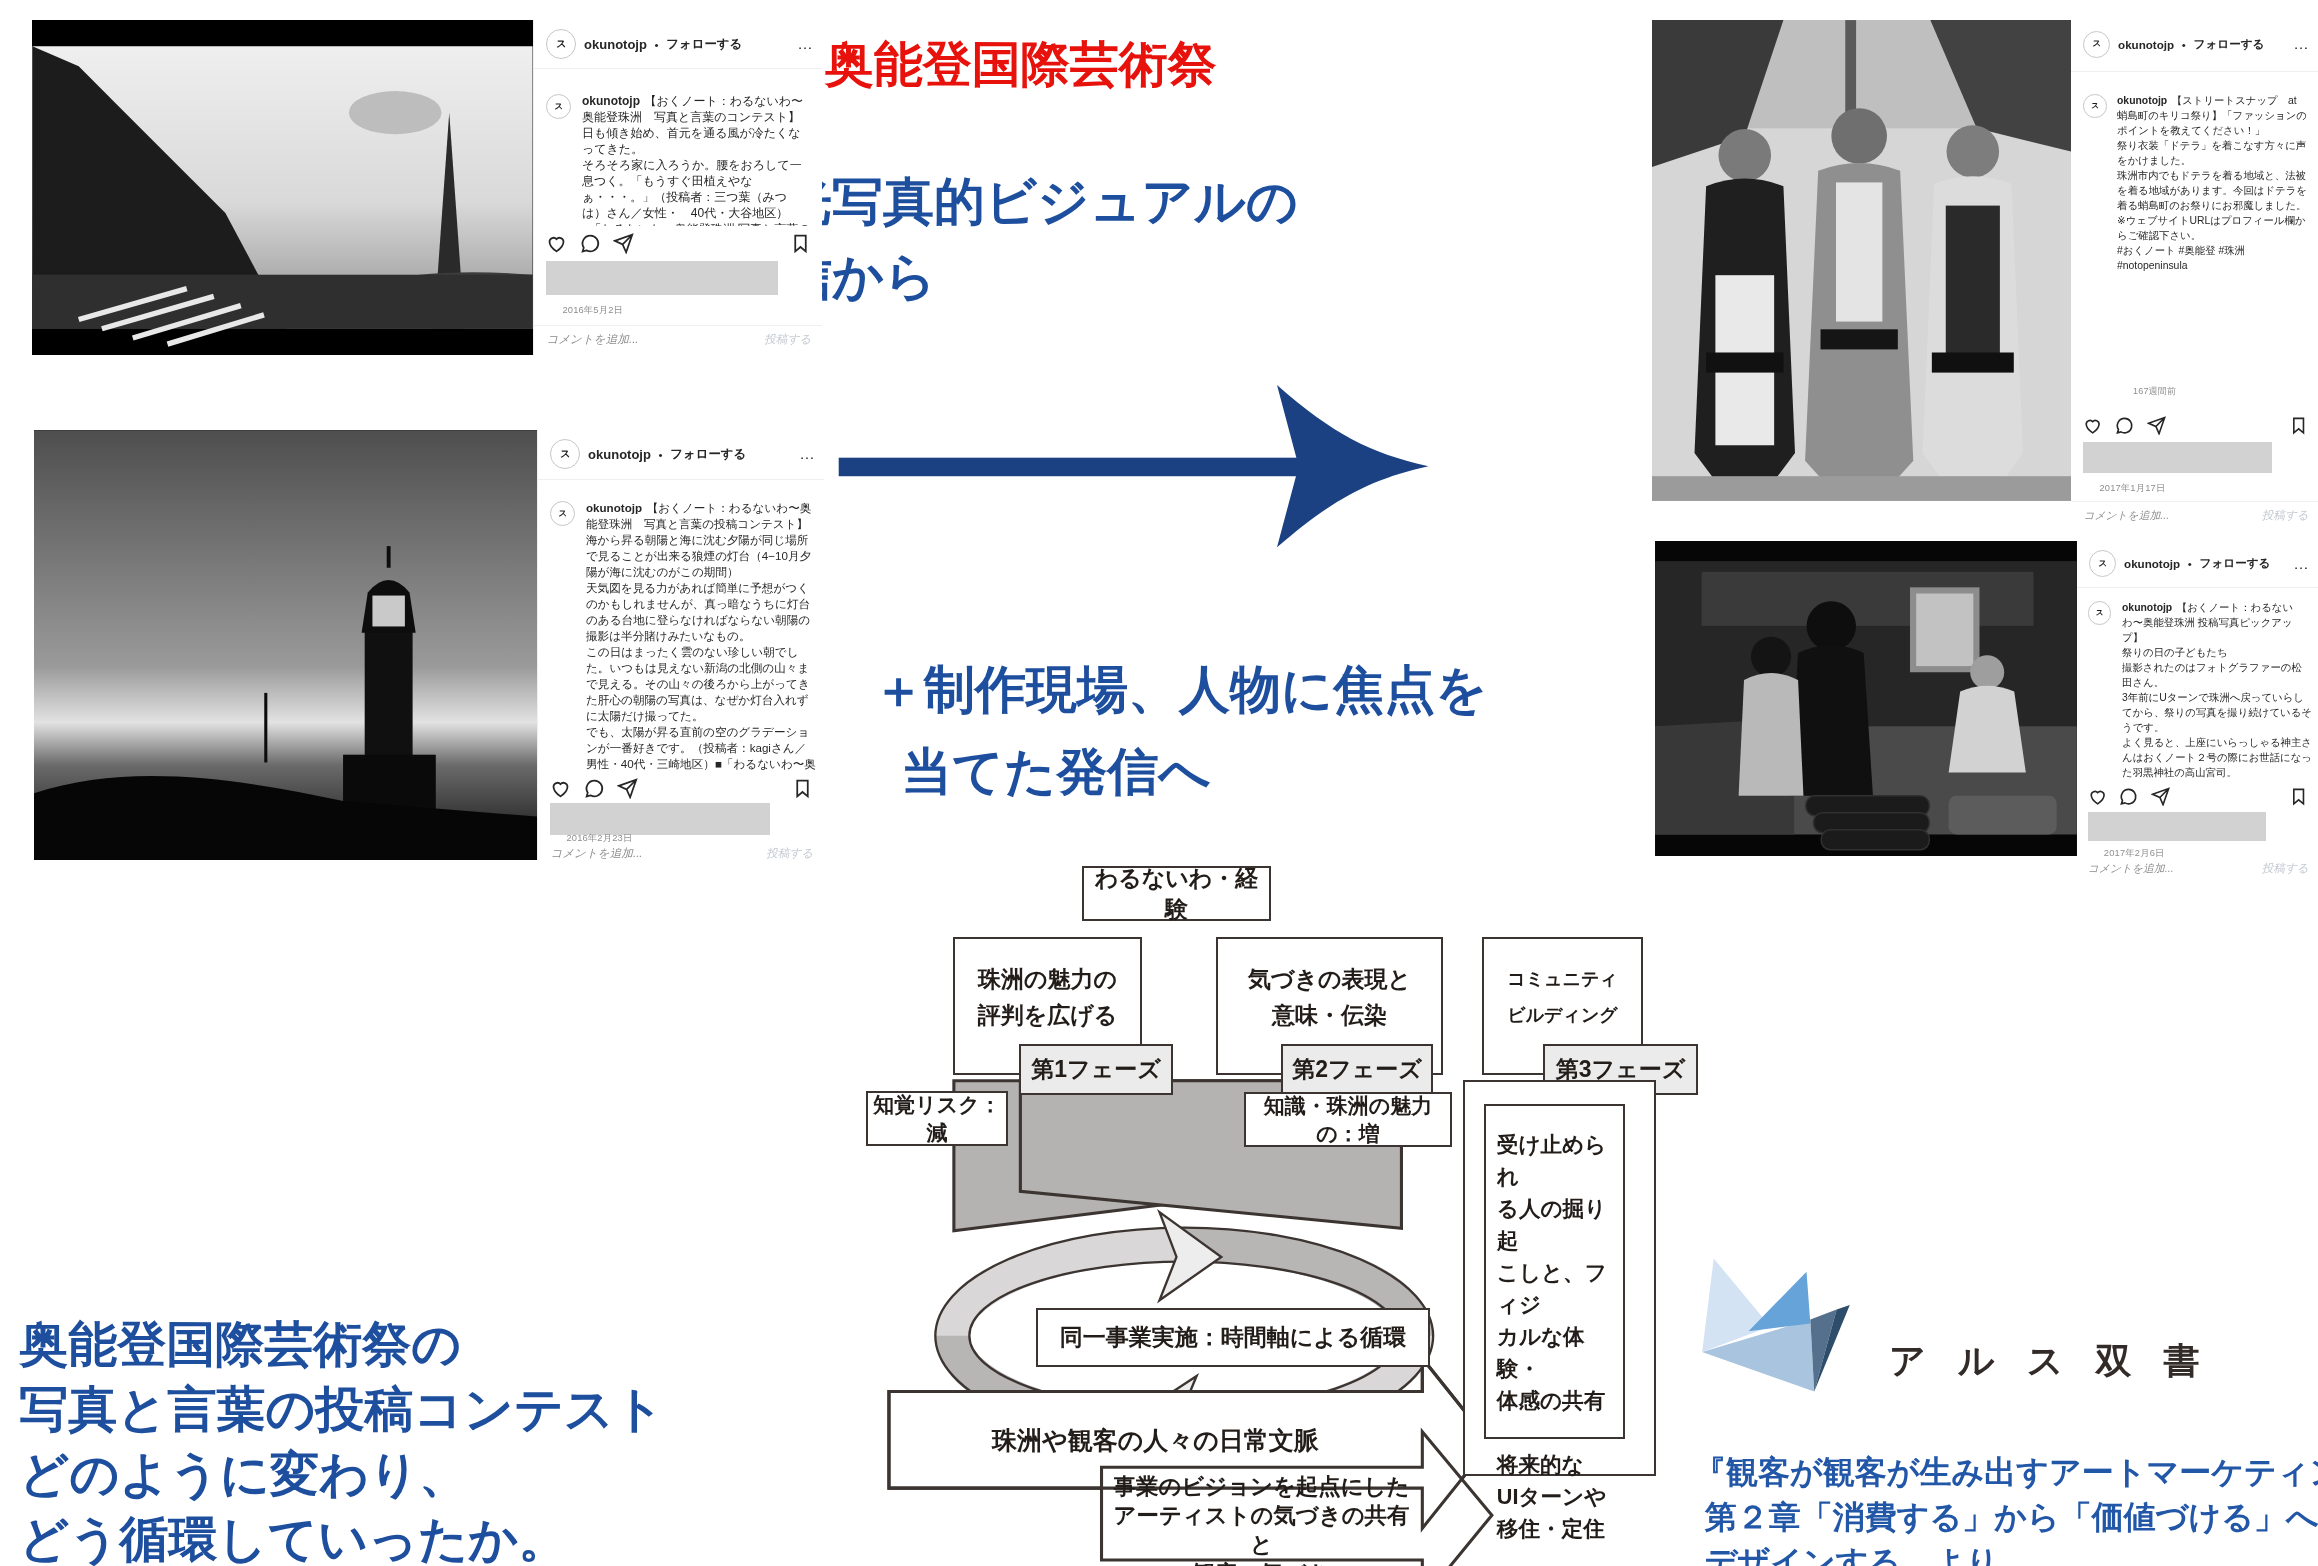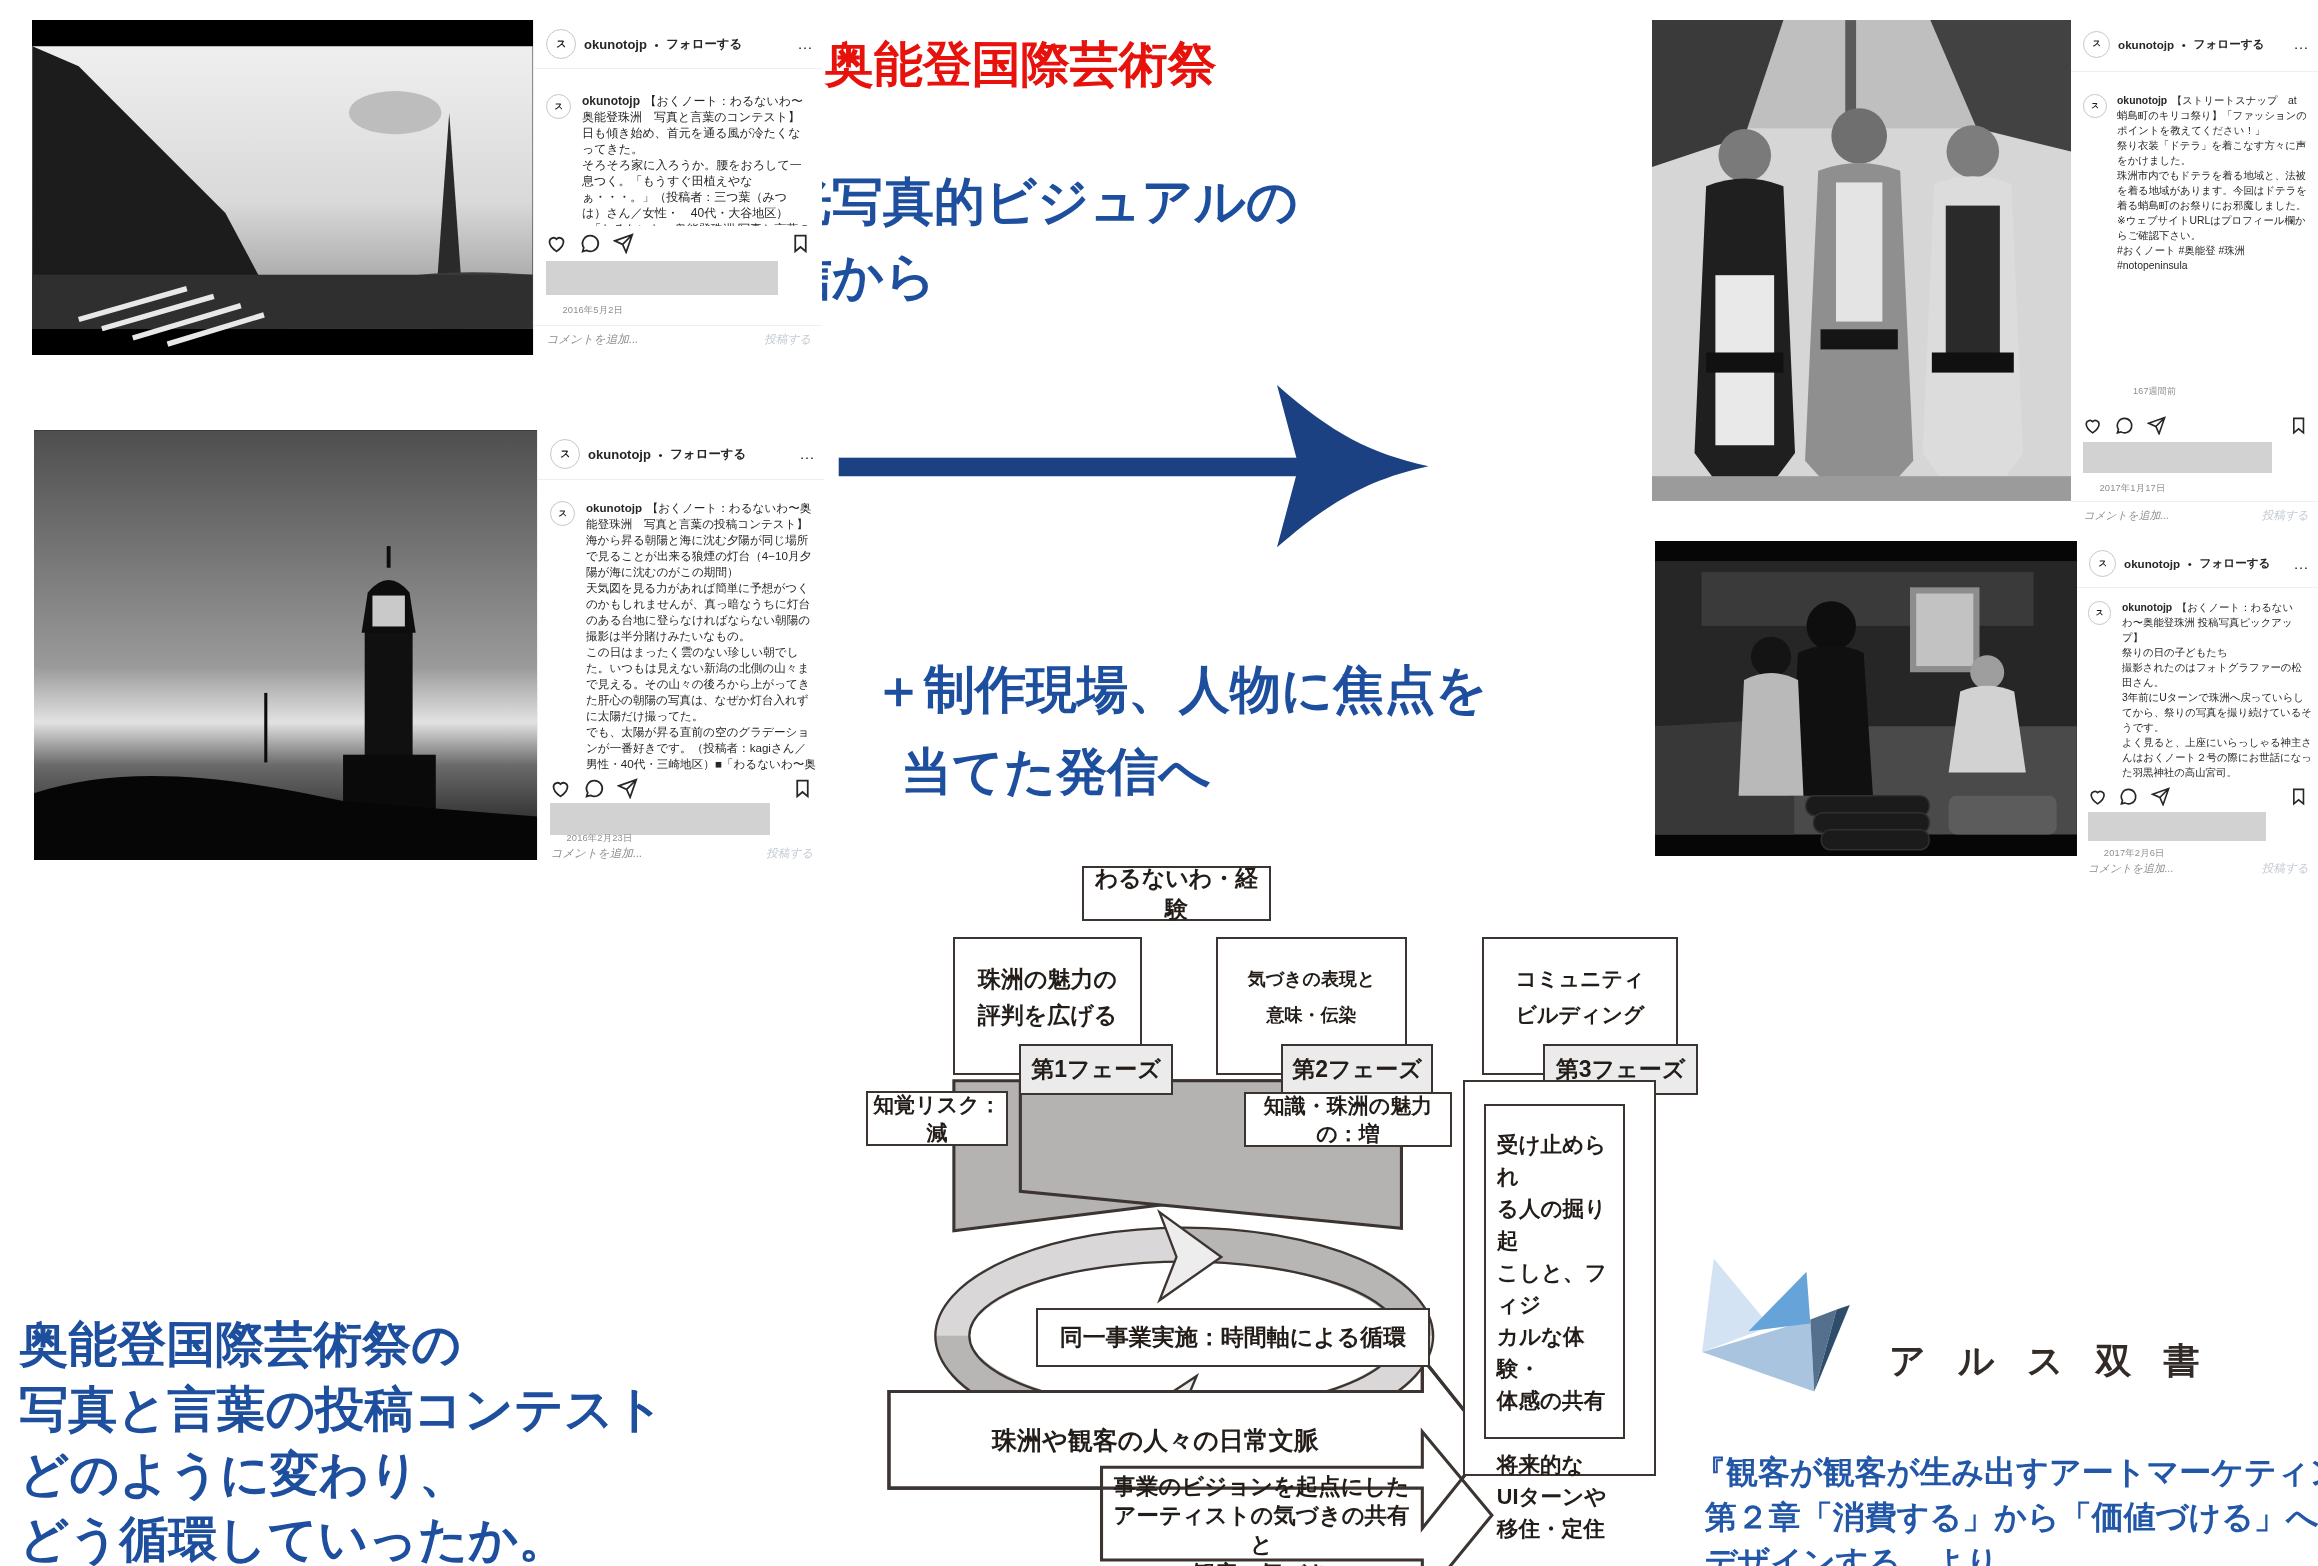--- a/index.html
+++ b/index.html
@@ -378,25 +378,25 @@
       </div>
     </div>
   </div>
 
   <div class="dbox" style="left:1082px;top:866px;width:185px;height:51px;font-size:23px;">わるないわ・経験</div>
 
   <div class="dbox preline" style="left:953px;top:937px;width:189px;height:138px;font-size:23px;line-height:36px;align-items:flex-start;padding-top:21.6px;box-sizing:border-box;">珠洲の魅力の
 評判を広げる</div>
   <div class="dbox dlabel" style="left:1019px;top:1044px;width:150px;height:47px;font-size:23px;">第1フェーズ</div>
 
-  <div class="dbox preline" style="left:1216px;top:937px;width:191px;height:138px;font-size:18px;line-height:36px;align-items:flex-start;padding-top:21.6px;box-sizing:border-box;">気づきの表現と
+  <div class="dbox preline" style="left:1216px;top:937px;width:227px;height:138px;font-size:23px;line-height:36px;align-items:flex-start;padding-top:21.6px;box-sizing:border-box;">気づきの表現と
 意味・伝染</div>
   <div class="dbox dlabel" style="left:1281px;top:1044px;width:148px;height:47px;font-size:23px;">第2フェーズ</div>
 
-  <div class="dbox preline" style="left:1482px;top:937px;width:196px;height:138px;font-size:21px;line-height:36px;align-items:flex-start;padding-top:21.6px;box-sizing:border-box;">コミュニティ
+  <div class="dbox preline" style="left:1482px;top:937px;width:161px;height:138px;font-size:18px;line-height:36px;align-items:flex-start;padding-top:21.6px;box-sizing:border-box;">コミュニティ
 ビルディング</div>
   <div class="dbox dlabel" style="left:1543px;top:1044px;width:151px;height:47px;font-size:23px;">第3フェーズ</div>
 
   <div class="dbox" style="left:866px;top:1091px;width:138px;height:51px;font-size:21px;">知覚リスク：減</div>
   <div class="dbox" style="left:1244px;top:1092px;width:204px;height:51px;font-size:21px;">知識・珠洲の魅力の：増</div>
 
   <div class="dbox" style="left:1036px;top:1308px;width:390px;height:55px;font-size:23px;">同一事業実施：時間軸による循環</div>
 
   <div class="dtext" style="left:916px;top:1424px;width:479px;font-size:25px;">珠洲や観客の人々の日常文脈</div>
   <div class="dtext preline" style="left:1107px;top:1472px;width:309px;font-size:22.4px;line-height:29px;">事業のビジョンを起点にした

